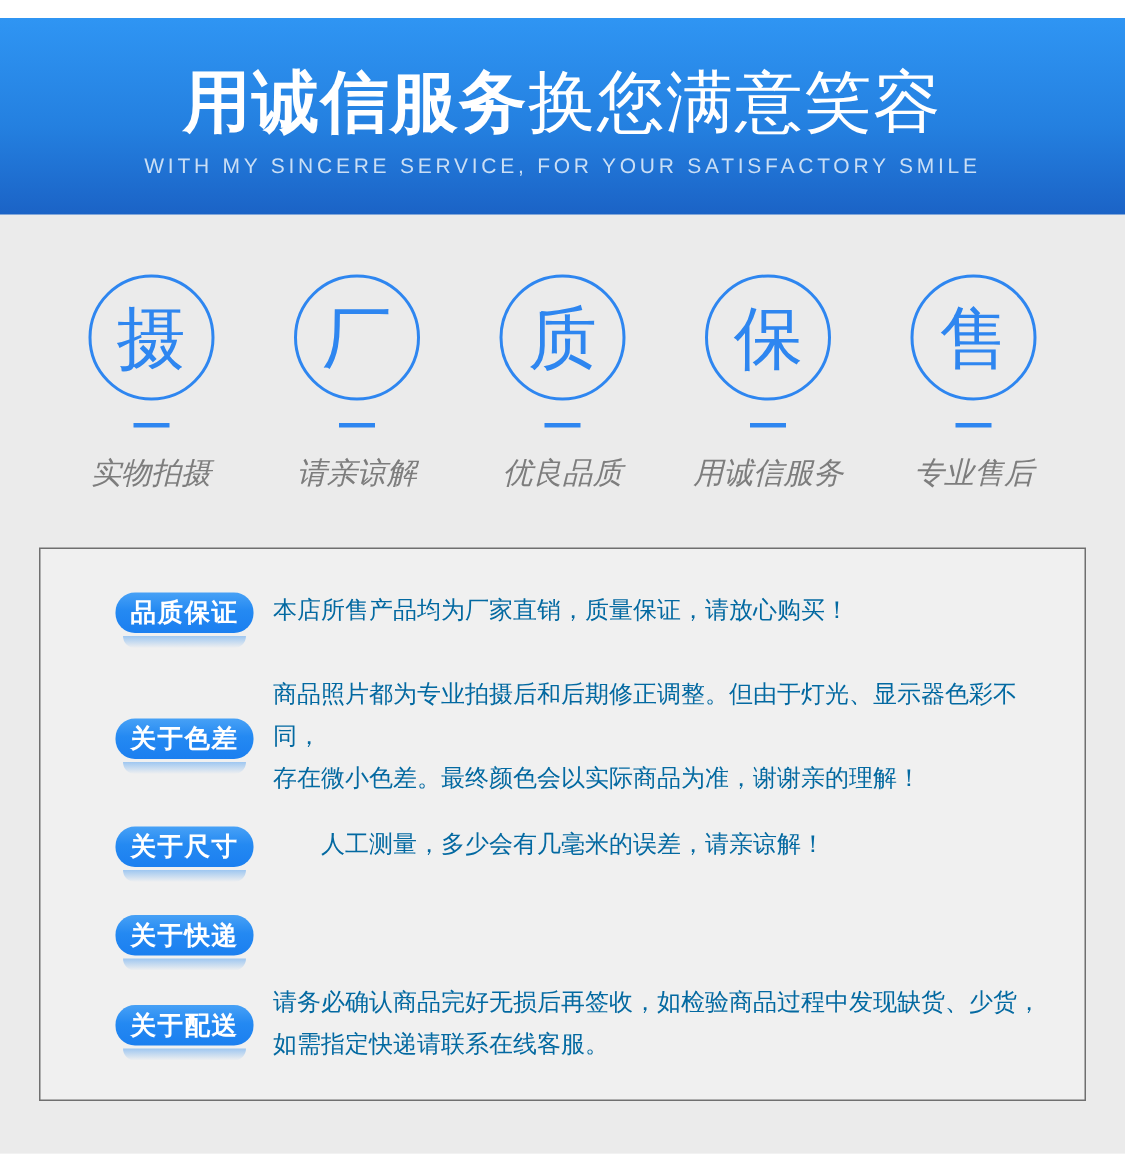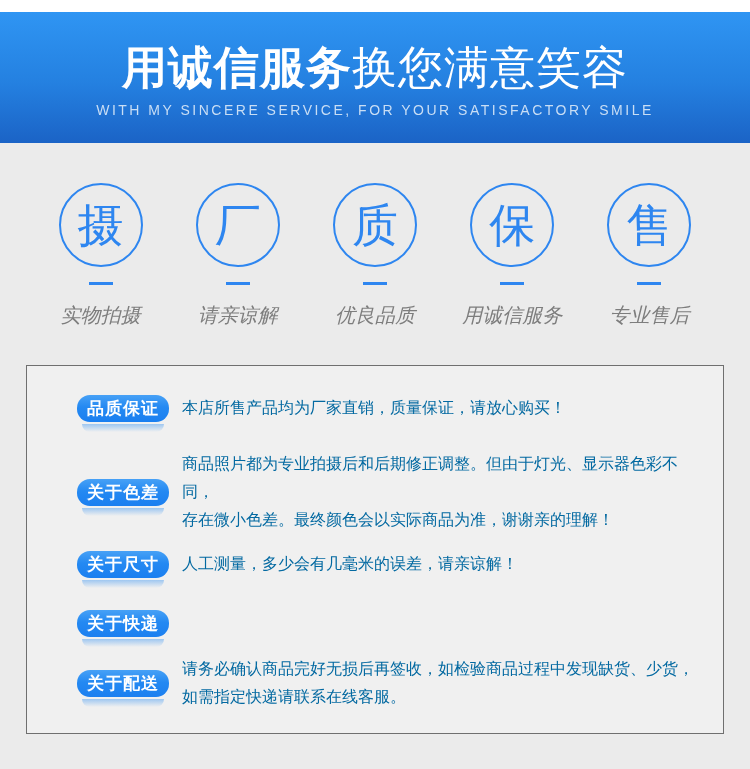--- a/index.html
+++ b/index.html
@@ -46,21 +46,21 @@
   
   .panel {
     margin:36px 26px 0 26px;
     border:1px solid #6f6f6f;
     background:#f0f0f0;
     padding:28px 20px 22px 50px;
   }
   .notice-row { display:flex; align-items:center; }
   .notice-row.mb-lg { margin-bottom:28px; }
   .notice-row.mb-sm { margin-bottom:16px; }
-  .notice-row.mb-md { margin-bottom:32px; }
+  .notice-row.mb-md { margin-bottom:32px;gap:32px; }
   .notice-row.mb-md2 { margin-bottom:18px;gap:24px; }
   .badge {
     position:relative; flex:0 0 auto;
     min-width:86px; height:27px; line-height:27px;
     padding:0 10px;
     border-radius:13px;
     background:linear-gradient(180deg,#47a1f6 0%,#2489f2 45%,#1b7ff0 100%);
     color:#ffffff; font-size:17px; font-weight:bold; text-align:center;
     letter-spacing:1px;
   }

